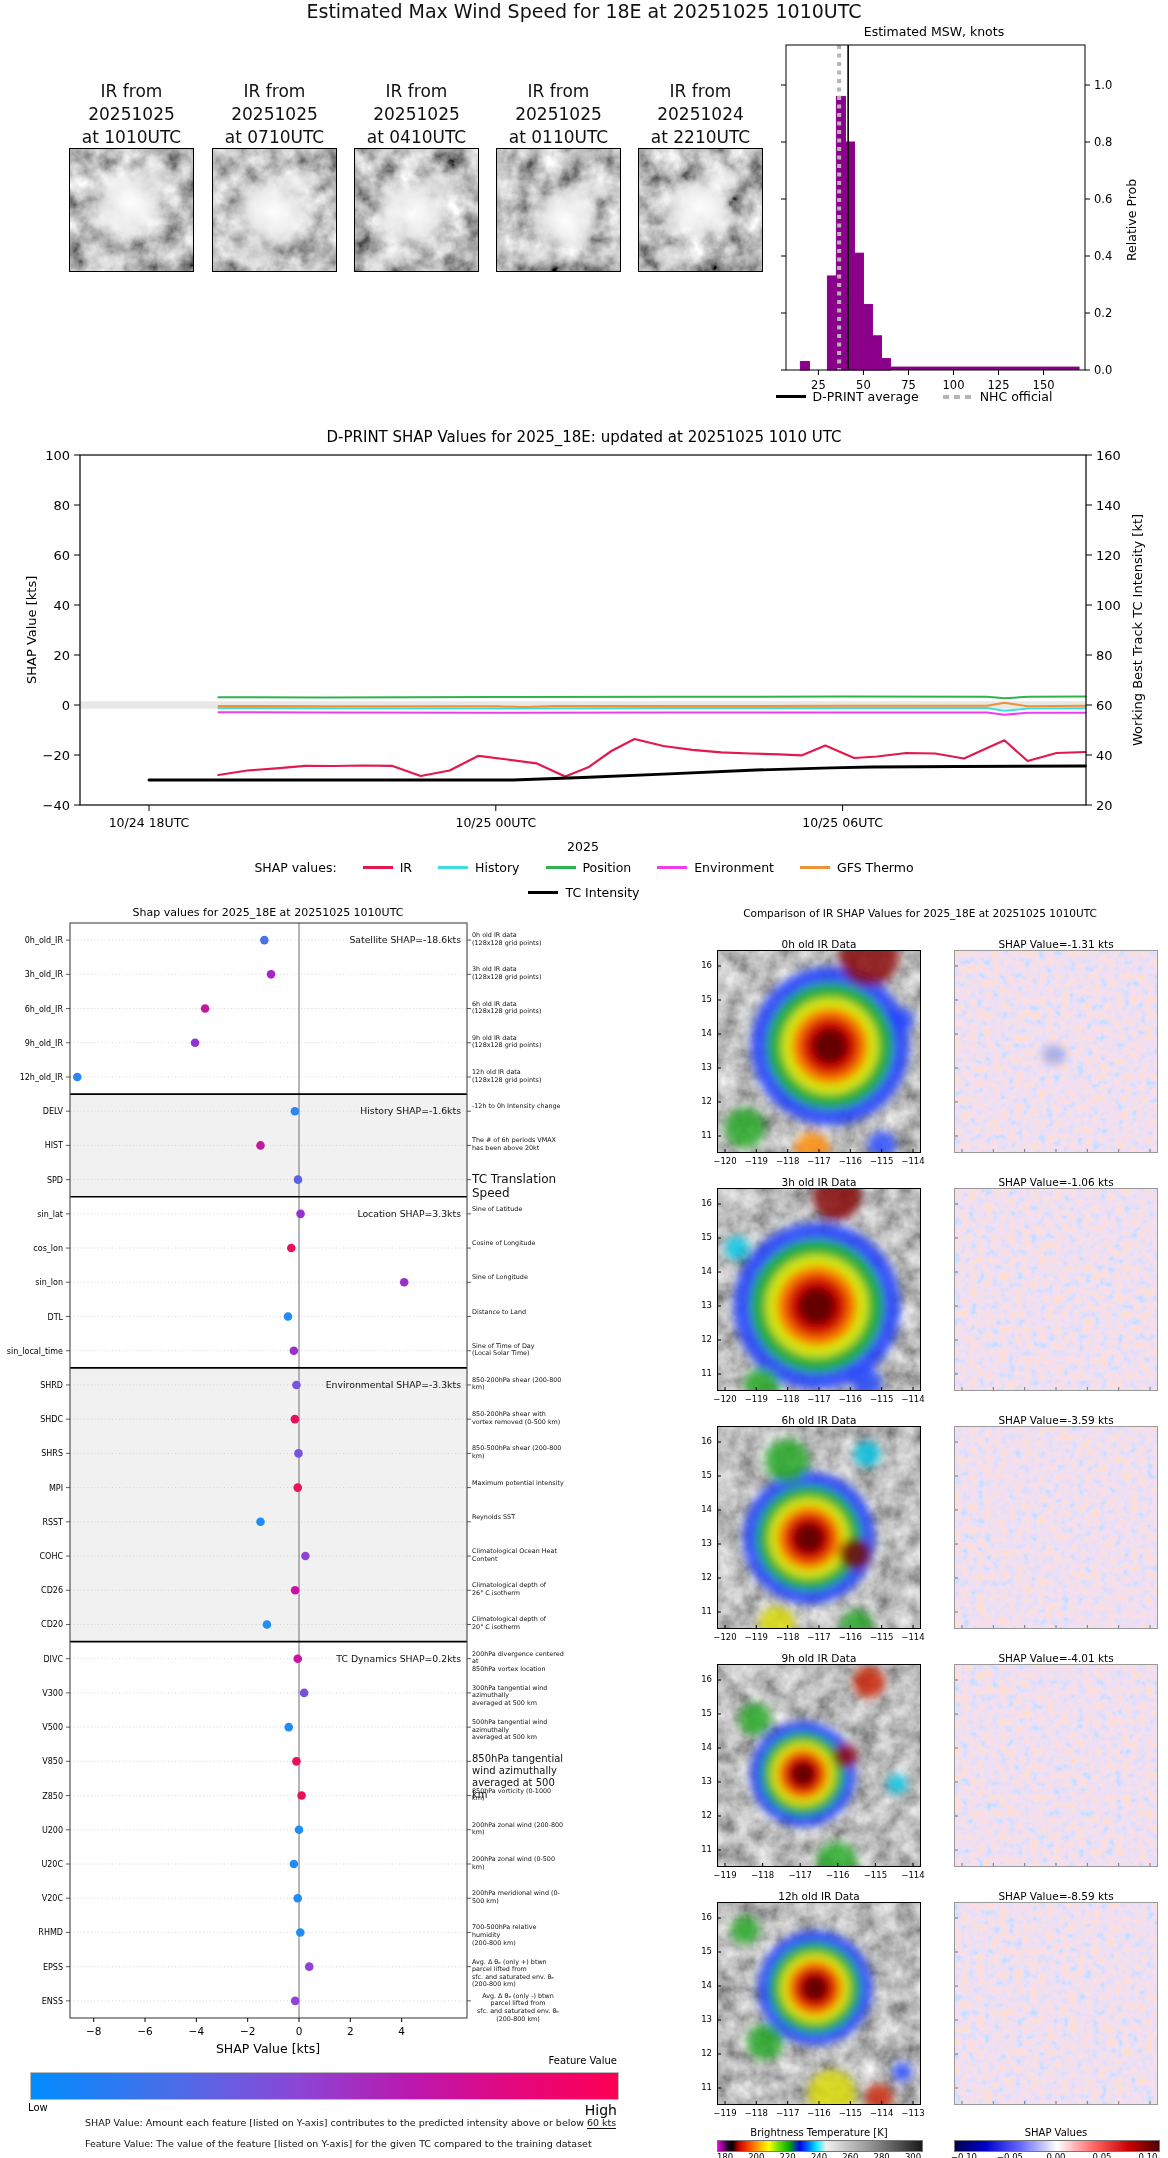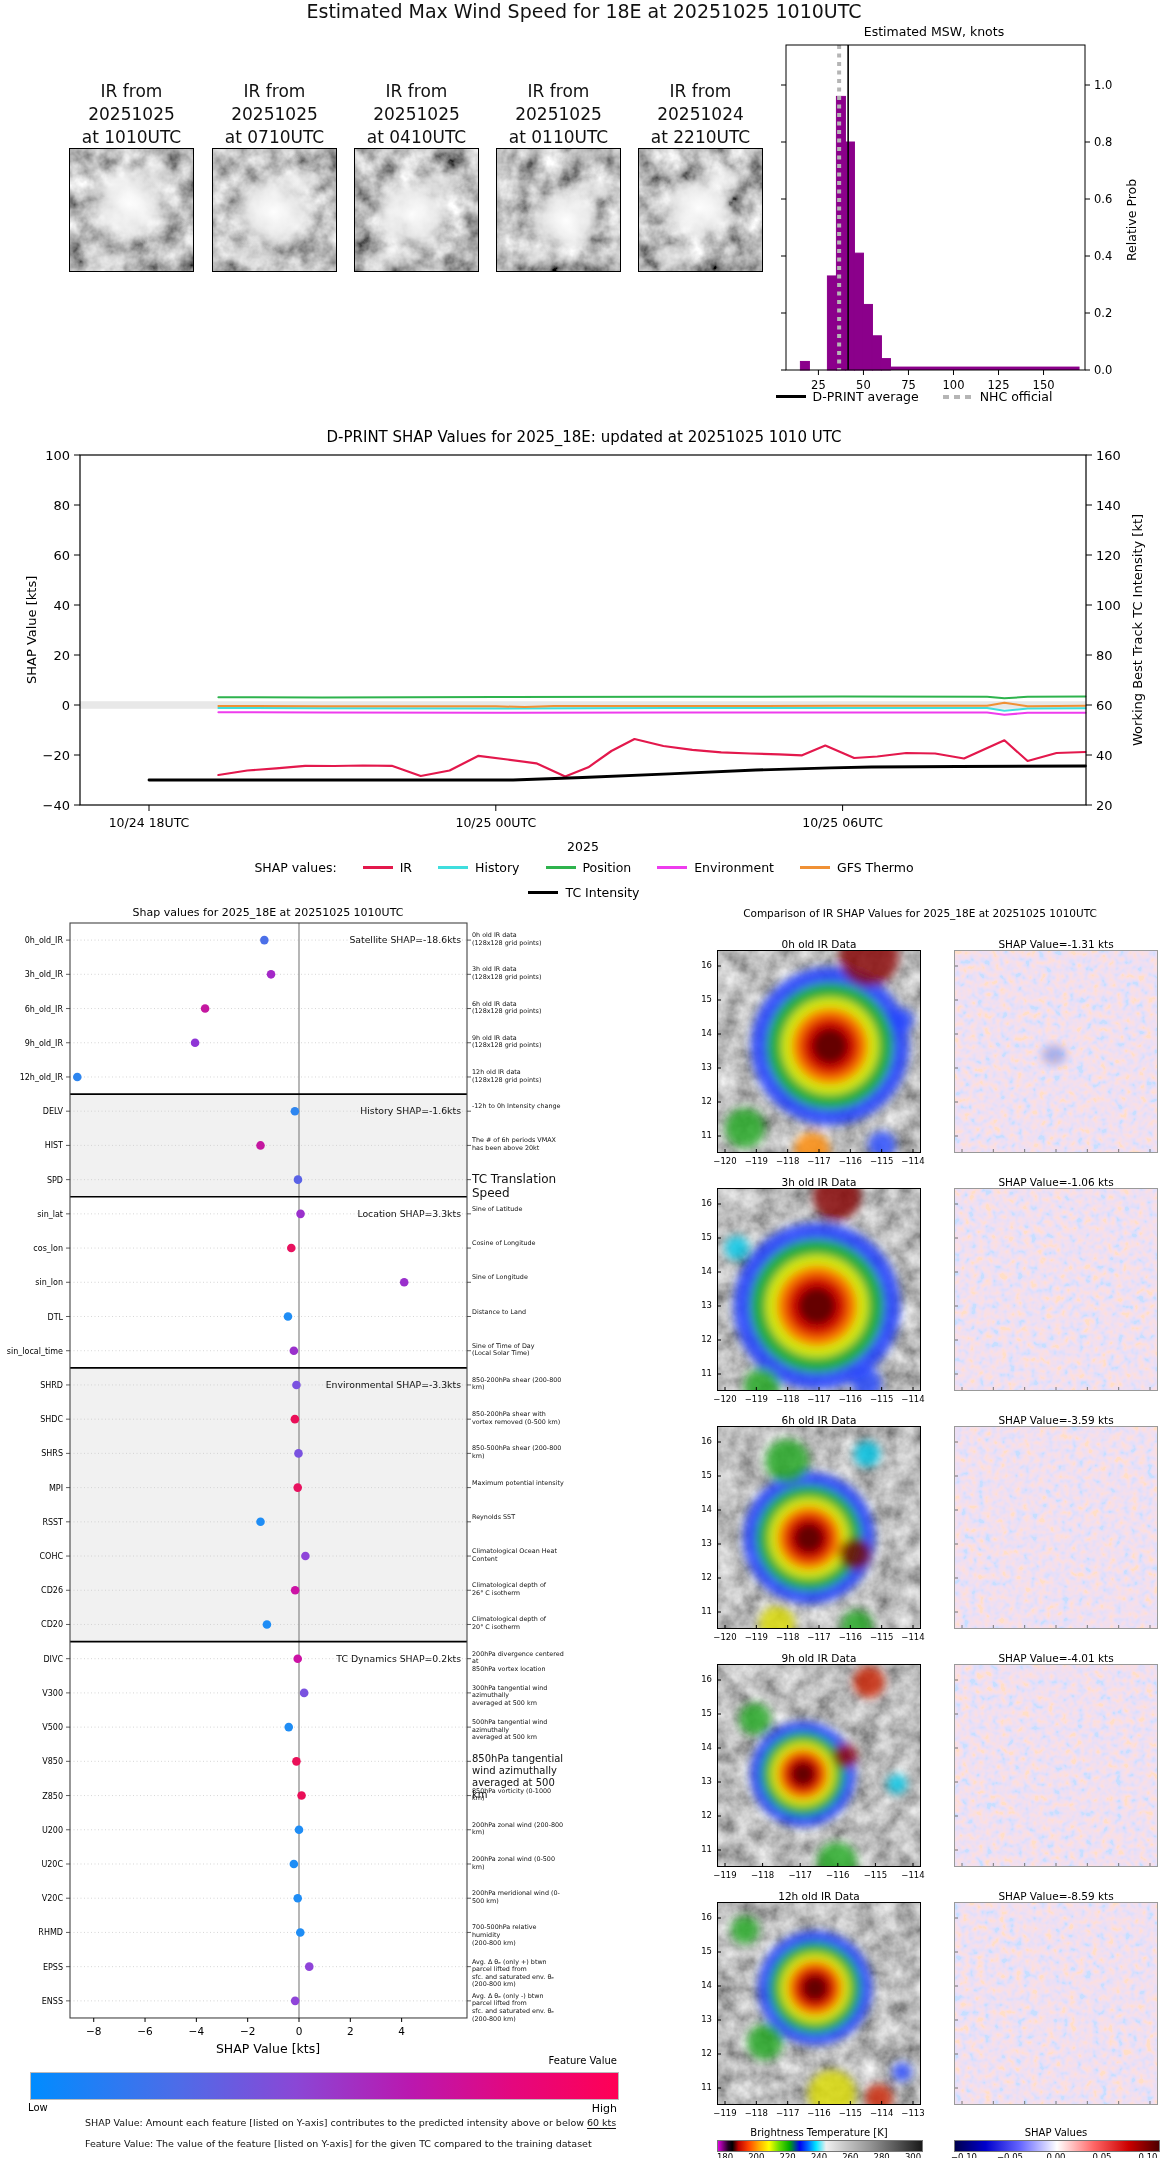--- a/index.html
+++ b/index.html
@@ -22,21 +22,21 @@
   #ts-legend-2{top:885px;}
   .leg-item{display:flex;gap:7px;align-items:center;}
   .leg-swatch{width:30px;height:3px;display:inline-block;}
   #sc-title{left:0;top:906px;width:536px;text-align:center;font-size:11px;}
   #sc-xlabel{left:0;top:2041px;width:536px;text-align:center;font-size:12.5px;}
   #cmp-title{left:670px;top:907px;width:500px;text-align:center;font-size:10.5px;}
   #fv-title{left:420px;top:2055px;width:197px;text-align:right;font-size:10px;}
   #fv-bar{left:30px;top:2072px;width:587px;height:26px;border:1px solid #bbb;
           background:linear-gradient(90deg,#008cff 0%,#4d6ce8 25%,#8a47d6 45%,#bb17ae 65%,#e4077e 82%,#ff0055 100%);}
   #fv-low{left:28px;top:2102px;font-size:10px;}
-  #fv-high{left:520px;top:2102px;width:97px;text-align:right;font-size:11px;}
+  #fv-high{left:520px;top:2102px;width:97px;text-align:right;font-size:14px;}
   #bt-title{left:717px;top:2127px;width:204px;text-align:center;font-size:10px;}
   #bt-bar{left:717px;top:2140px;width:204px;height:10px;border:1px solid #777;
           background:linear-gradient(90deg,#e000e0 0%,#220022 5%,#000 7%,#bb0000 10%,#ff4400 15%,#ffaa00 20%,#ffff00 25%,#66dd00 30%,#00aa00 35%,#0000ee 40%,#0066ff 44%,#00e5ff 48%,#f0f0f0 53%,#c8c8c8 62%,#979797 74%,#5e5e5e 86%,#191919 100%);}
   #sv-title{left:954px;top:2127px;width:204px;text-align:center;font-size:10px;}
   #sv-bar{left:954px;top:2140px;width:204px;height:10px;border:1px solid #777;
           background:linear-gradient(90deg,#00004d 0%,#0000cc 15%,#6666ff 32%,#ffffff 50%,#ff6666 68%,#cc0000 85%,#4d0000 100%);}
   #footnote-1{left:85px;top:2117px;font-size:9.5px;color:#111;}
   #footnote-2{left:85px;top:2138px;font-size:9.5px;color:#111;}
   .ul{border-bottom:1px solid #111;}
   .thumb-label{font-size:17px;line-height:1.35;text-align:center;color:#111;}
@@ -571,21 +571,21 @@
     <div style="position: absolute; left: 472px; top: 1753.34px; width: 92px; font-size: 10px; line-height: 1.18; color: rgb(17, 17, 17); white-space: pre-line;">850hPa tangential wind azimuthally
 averaged at 500 km</div>
     <div style="position: absolute; left: 472px; top: 1787.56px; width: 92px; font-size: 6.4px; line-height: 1.18; color: rgb(17, 17, 17); white-space: pre-line;">850hPa vorticity (0-1000 km)</div>
     <div style="position: absolute; left: 472px; top: 1821.78px; width: 92px; font-size: 6.4px; line-height: 1.18; color: rgb(17, 17, 17); white-space: pre-line;">200hPa zonal wind (200-800 km)</div>
     <div style="position: absolute; left: 472px; top: 1856px; width: 92px; font-size: 6.4px; line-height: 1.18; color: rgb(17, 17, 17); white-space: pre-line;">200hPa zonal wind (0-500 km)</div>
     <div style="position: absolute; left: 472px; top: 1890.21px; width: 92px; font-size: 6.4px; line-height: 1.18; color: rgb(17, 17, 17); white-space: pre-line;">200hPa meridional wind (0-500 km)</div>
     <div style="position: absolute; left: 472px; top: 1924.43px; width: 92px; font-size: 6.4px; line-height: 1.18; color: rgb(17, 17, 17); white-space: pre-line;">700-500hPa relative humidity
 (200-800 km)</div>
     <div style="position: absolute; left: 472px; top: 1958.65px; width: 92px; font-size: 6.4px; line-height: 1.18; color: rgb(17, 17, 17); white-space: pre-line;">Avg. Δ θₑ (only +) btwn parcel lifted from
 sfc. and saturated env. θₑ (200-800 km)</div>
-    <div style="position: absolute; left: 472px; top: 1992.87px; width: 92px; font-size: 6.4px; line-height: 1.18; color: rgb(17, 17, 17); white-space: pre-line;">Avg. Δ θₑ (only -) btwn parcel lifted from
+    <div style="position: absolute; left: 472px; top: 1992.87px; width: 92px; font-size: 6.4px; line-height: 1.18; color: rgb(17, 17, 17); white-space: pre-line; text-align: center;">Avg. Δ θₑ (only -) btwn parcel lifted from
 sfc. and saturated env. θₑ (200-800 km)</div>
     <div style="position: absolute; left: 717px; top: 938px; width: 204px; text-align: center; font-size: 10.5px;">0h old IR Data</div>
     <div style="position: absolute; left: 954px; top: 938px; width: 204px; text-align: center; font-size: 10.5px;">SHAP Value=-1.31 kts</div>
     <svg width="204" height="203" viewBox="0 0 204 203" style="position: absolute; left: 717px; top: 950px; overflow: hidden;">
       <rect x="0" y="0" width="204" height="203" fill="#777"></rect>
       <rect x="0" y="0" width="204" height="203" filter="url(#f-map-0)"></rect>
       <g filter="url(#f-blur)">
         <circle cx="113" cy="96" r="79.2" fill="#2244ff" opacity="0.88"></circle>
         <circle cx="113" cy="96" r="63" fill="#22bb22" opacity="0.88"></circle>
         <circle cx="113" cy="96" r="48.6" fill="#eeee00" opacity="0.88"></circle>

